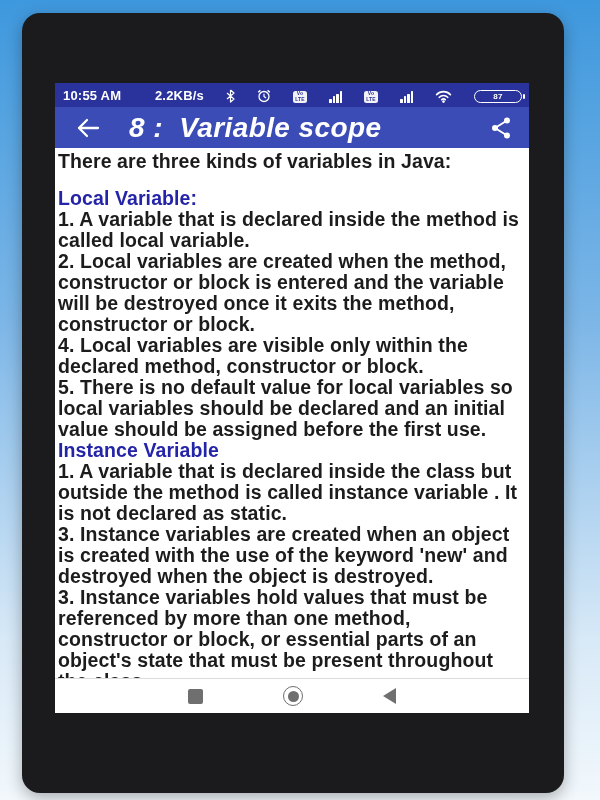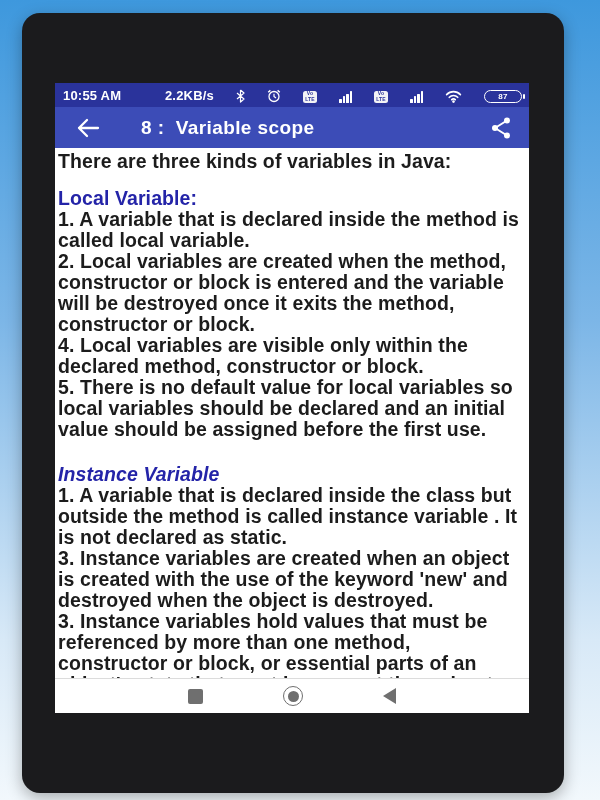--- a/index.html
+++ b/index.html
@@ -32,53 +32,53 @@
   .volte-badge {
     width:14px; height:12px; background:#f3f3f5; border-radius:2.5px;
     color: var(--status-bar-bg,#2a339b); font-size:5px; font-weight:bold;
     display:inline-flex; flex-direction:column; align-items:center; justify-content:center; line-height:1.05;
   }
   .signal { display:inline-flex; align-items:flex-end; gap:1px; height:12px; }
   .signal i { display:block; width:2.5px; background:#fff; border-radius:.5px; }
   .signal i:nth-child(1){height:4px;} .signal i:nth-child(2){height:6.5px;}
   .signal i:nth-child(3){height:9px;} .signal i:nth-child(4){height:12px;}
   .battery {
-    position:relative; width:38px; height:13px; border:1.2px solid #fff; border-radius:6.5px;
+    position:relative; width:48px; height:13px; border:1.2px solid #fff; border-radius:6.5px;
     display:inline-flex; align-items:center; justify-content:center;
     font-size:8px; font-weight:bold; color:#fff;
   }
   .battery::after {
     content:""; position:absolute; right:-3.5px; top:3.5px; width:2px; height:5px;
     background:#fff; border-radius:1px;
   }
 
   
   .app-bar {
     height:41px; flex:0 0 41px; background: var(--app-bar-bg,#3c4cb7);
     display:flex; align-items:center; padding:0 16px 0 20px; color:#fff;
   }
   .back-btn { display:inline-flex; cursor:pointer; }
   .app-title {
-    margin-left:40px; font-size:19px; font-weight:bold; letter-spacing:.4px; white-space:pre;
+    margin-left:28px; font-size:28px; font-weight:bold; letter-spacing:.4px; white-space:pre;font-style:italic;
   }
   .share-btn { margin-left:auto; display:inline-flex; cursor:pointer; }
 
   
   .content {
     flex:1 1 auto; height:530px; overflow:hidden; background:#fff;
     color: var(--body-text,#1c1c1c); font-size:19.5px; line-height:21px;
     letter-spacing:.1px; padding:3px 5px 0 3px;
   }
   .content p { margin:0;font-weight:bold; }
   .content .intro { margin-bottom:16px; }
   .content h3 {
     color: var(--heading-blue,#2424a8); font-size:19.5px; line-height:21px;
     font-weight:bold; margin:0;
   }
-  .content .sec2 h3 { margin-top:24px;font-style:italic; }
+  .content .sec2 h3 { margin-top:0; }
 
   
   .nav-bar {
     flex:0 0 35px; height:35px; background:#fff; border-top:1px solid #dcdcdc;
     display:flex; align-items:center; justify-content:center; gap:80px;
   }
   .nav-recents { width:15px; height:15px; background:var(--nav-icon,#6f6f6f); border-radius:2px; cursor:pointer; }
   .nav-home {
     width:20px; height:20px; border:1.5px solid var(--nav-icon,#6f6f6f); border-radius:50%;
     display:flex; align-items:center; justify-content:center; cursor:pointer;

